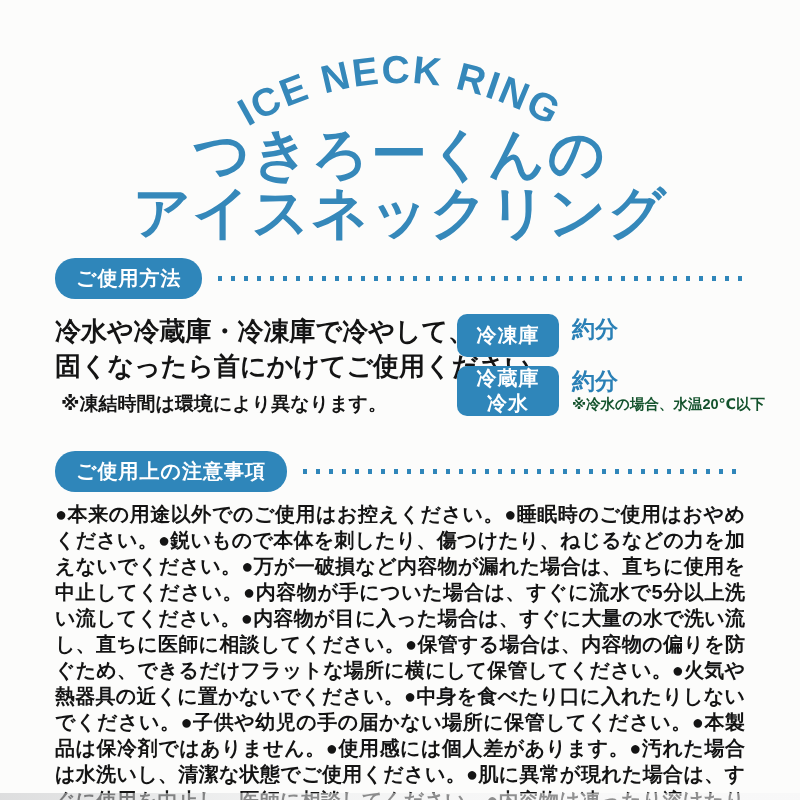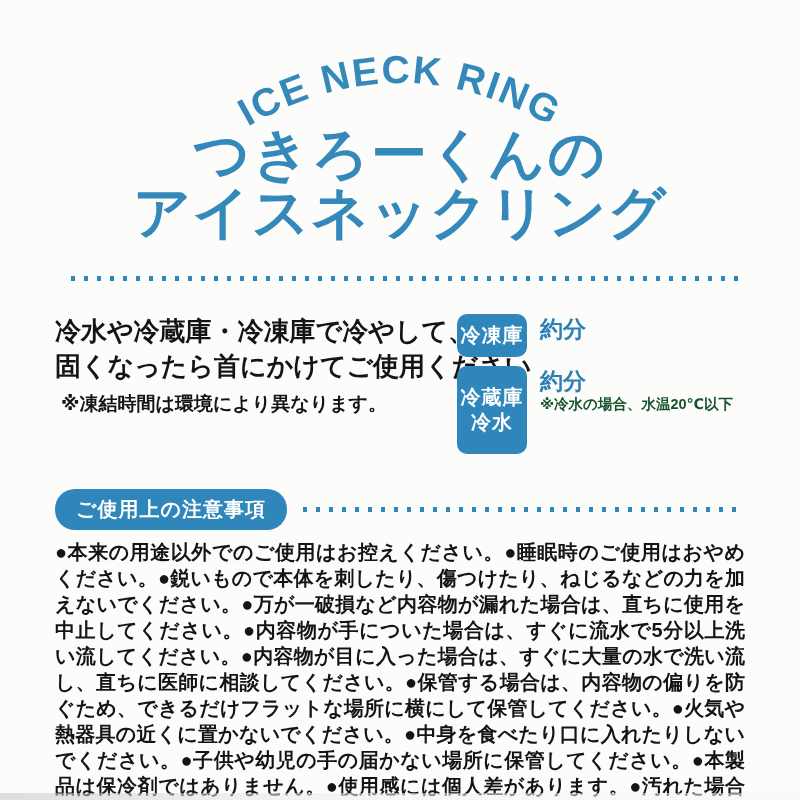--- a/index.html
+++ b/index.html
@@ -112,30 +112,30 @@
     margin-left: 4px;
   }
   .cool-row {
     display: flex;
     align-items: flex-start;
     margin-bottom: 9px;
   }
   .cool-badge {
     background: #2f86ba;
     color: #fff;
-    width: 70px;
+    width: 102px;
     border-radius: 10px;
     text-align: center;
     font-size: 20px;
     font-weight: bold;
     padding: 8px 0;
     letter-spacing: 1px;
   }
   .cool-badge.two-line {
-    padding: 19px 0;
+    padding: 0 0;
     line-height: 25px;
   }
   .cool-value-block { margin-left: 13px; }
   .cool-value {
     display: flex;
     align-items: baseline;
     color: #2a80b6;
     font-weight: bold;
     white-space: nowrap;
   }
@@ -184,20 +184,21 @@
       </defs>
       <text text-anchor="middle">
         <textPath href="#arcPath" startOffset="50%">ICE NECK RING</textPath>
       </text>
     </svg>
     <div class="subtitle">つきろーくんの</div>
     <div class="main-title">アイスネックリング</div>
   </div>
 
   <div class="section-head usage-head">
+    <span class="badge">ご使用方法</span>
     <span class="dotted-rule"></span>
   </div>
 
   <div class="usage-content">
     <div class="usage-left">
       <div class="instruction">冷水や冷蔵庫・冷凍庫で冷やして、</div>
       <div class="instruction">固くなったら首にかけてご使用ください</div>
       <div class="usage-footnote">※凍結時間は環境により異なります。</div>
     </div>
 

